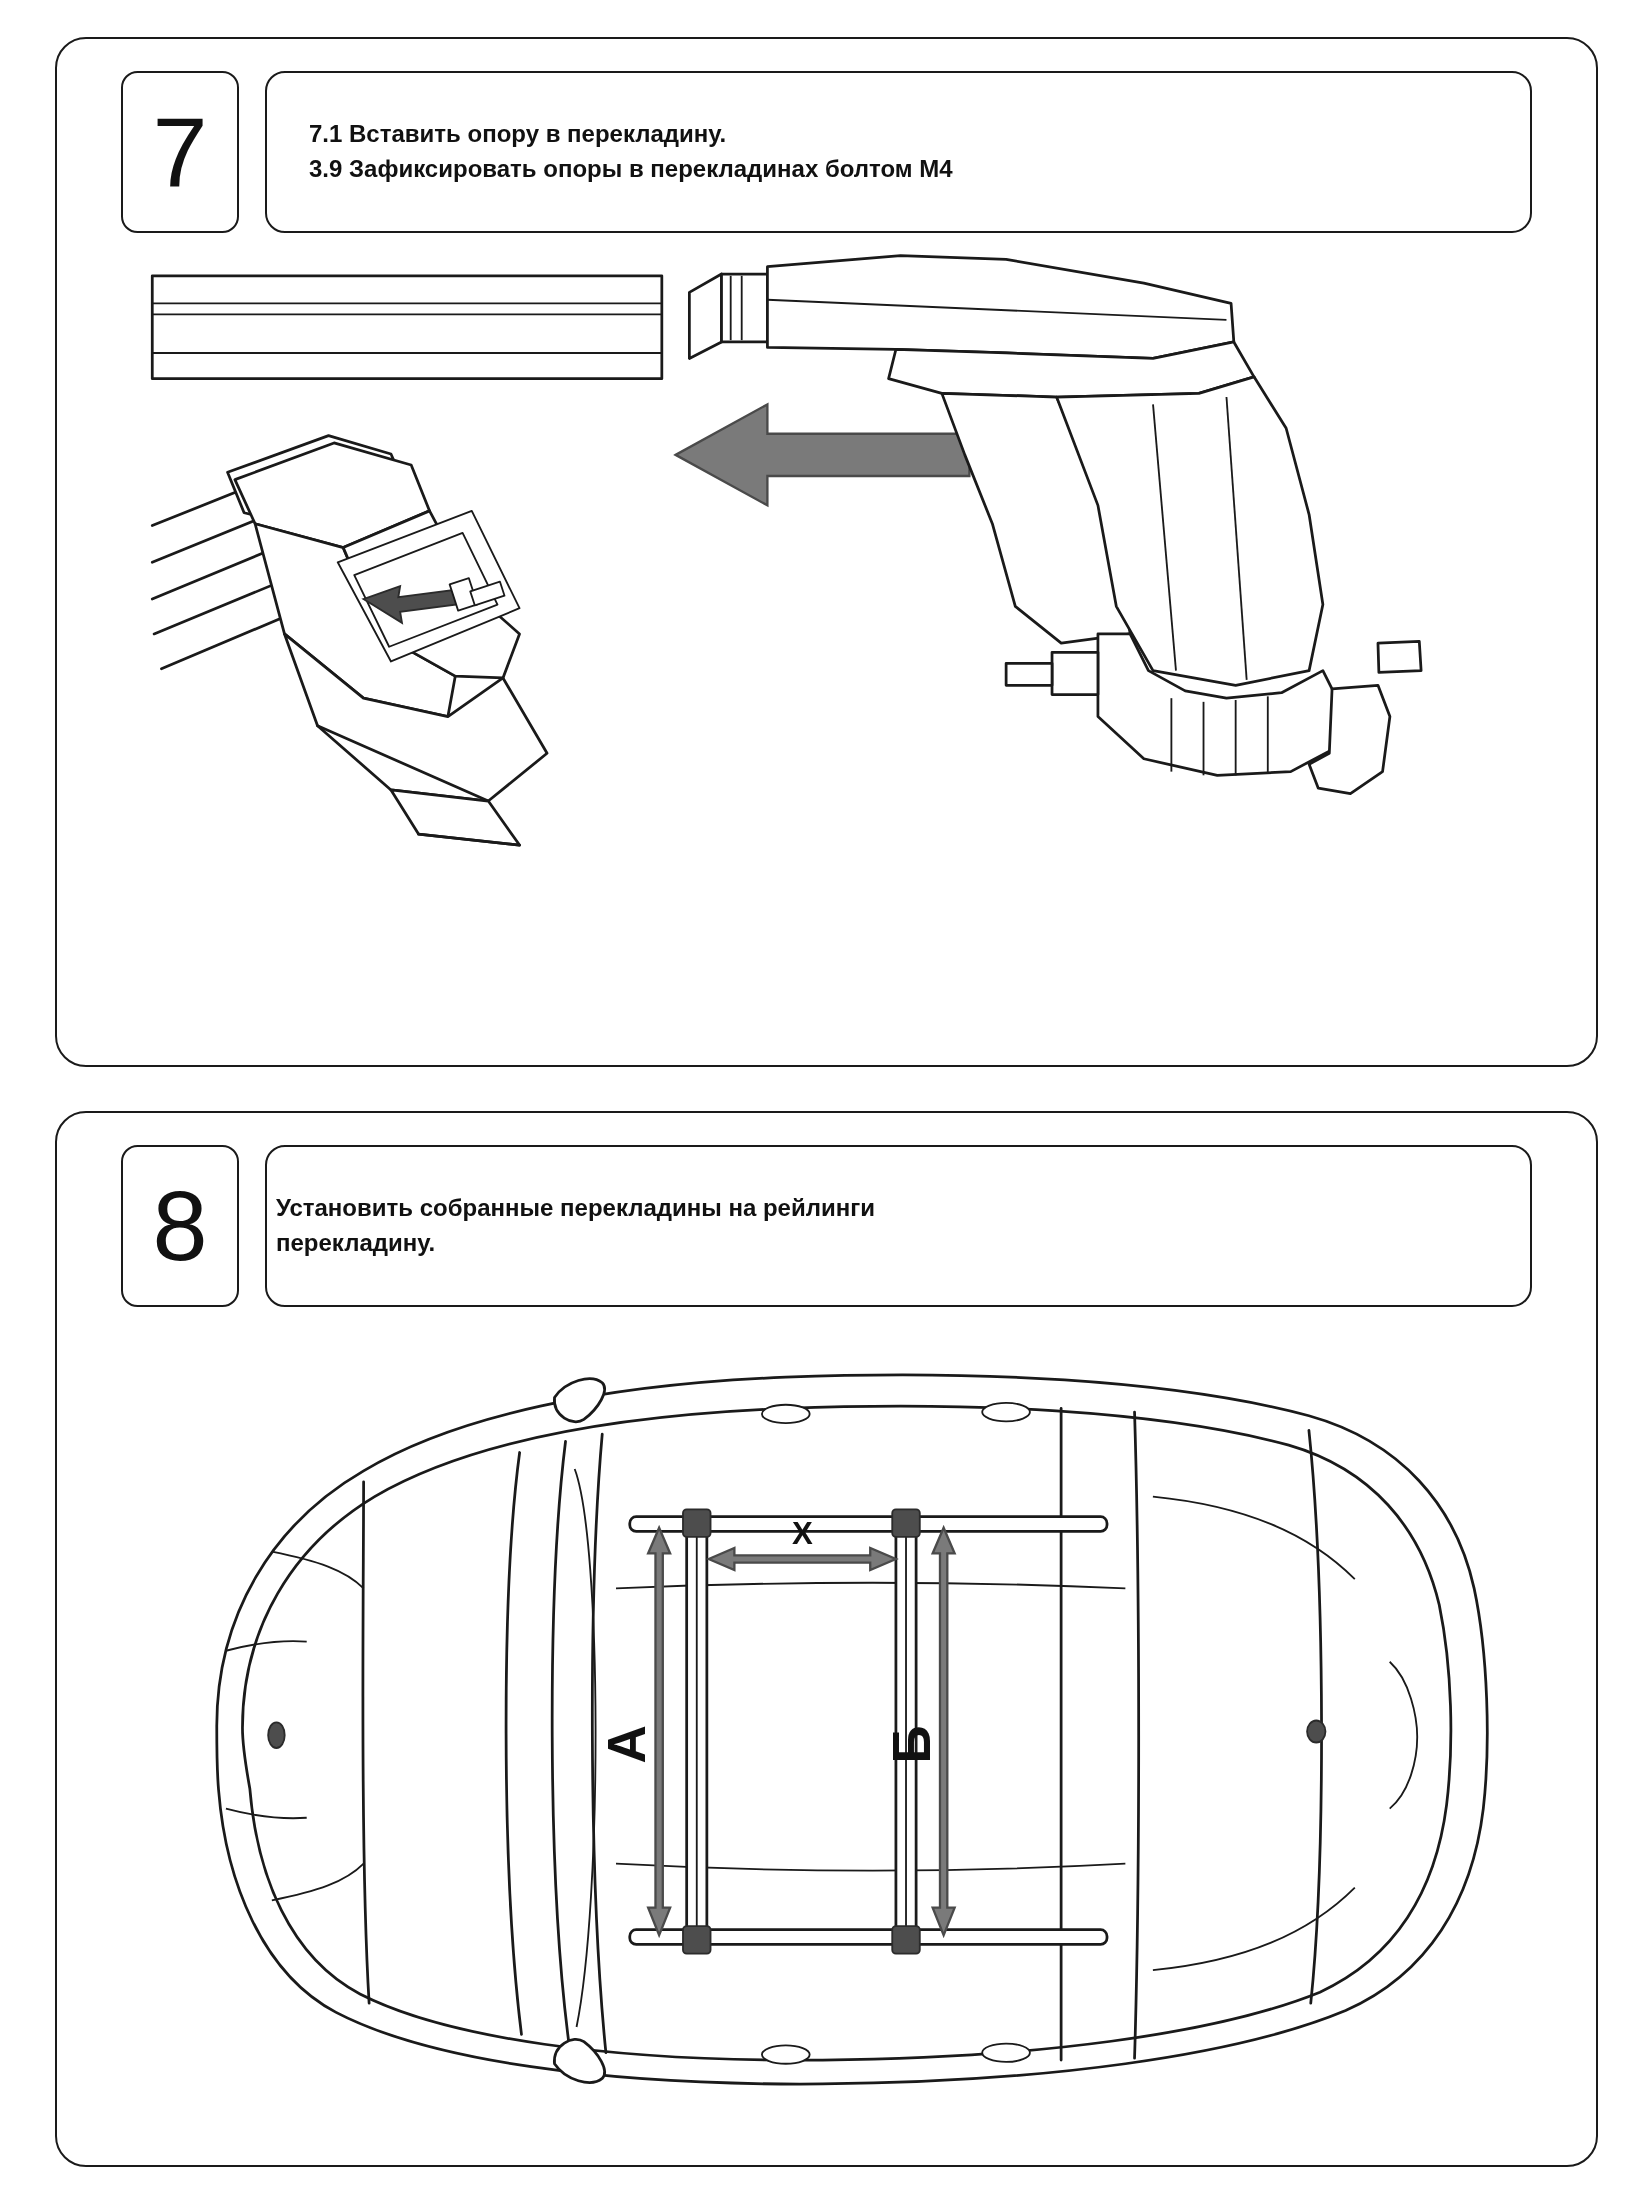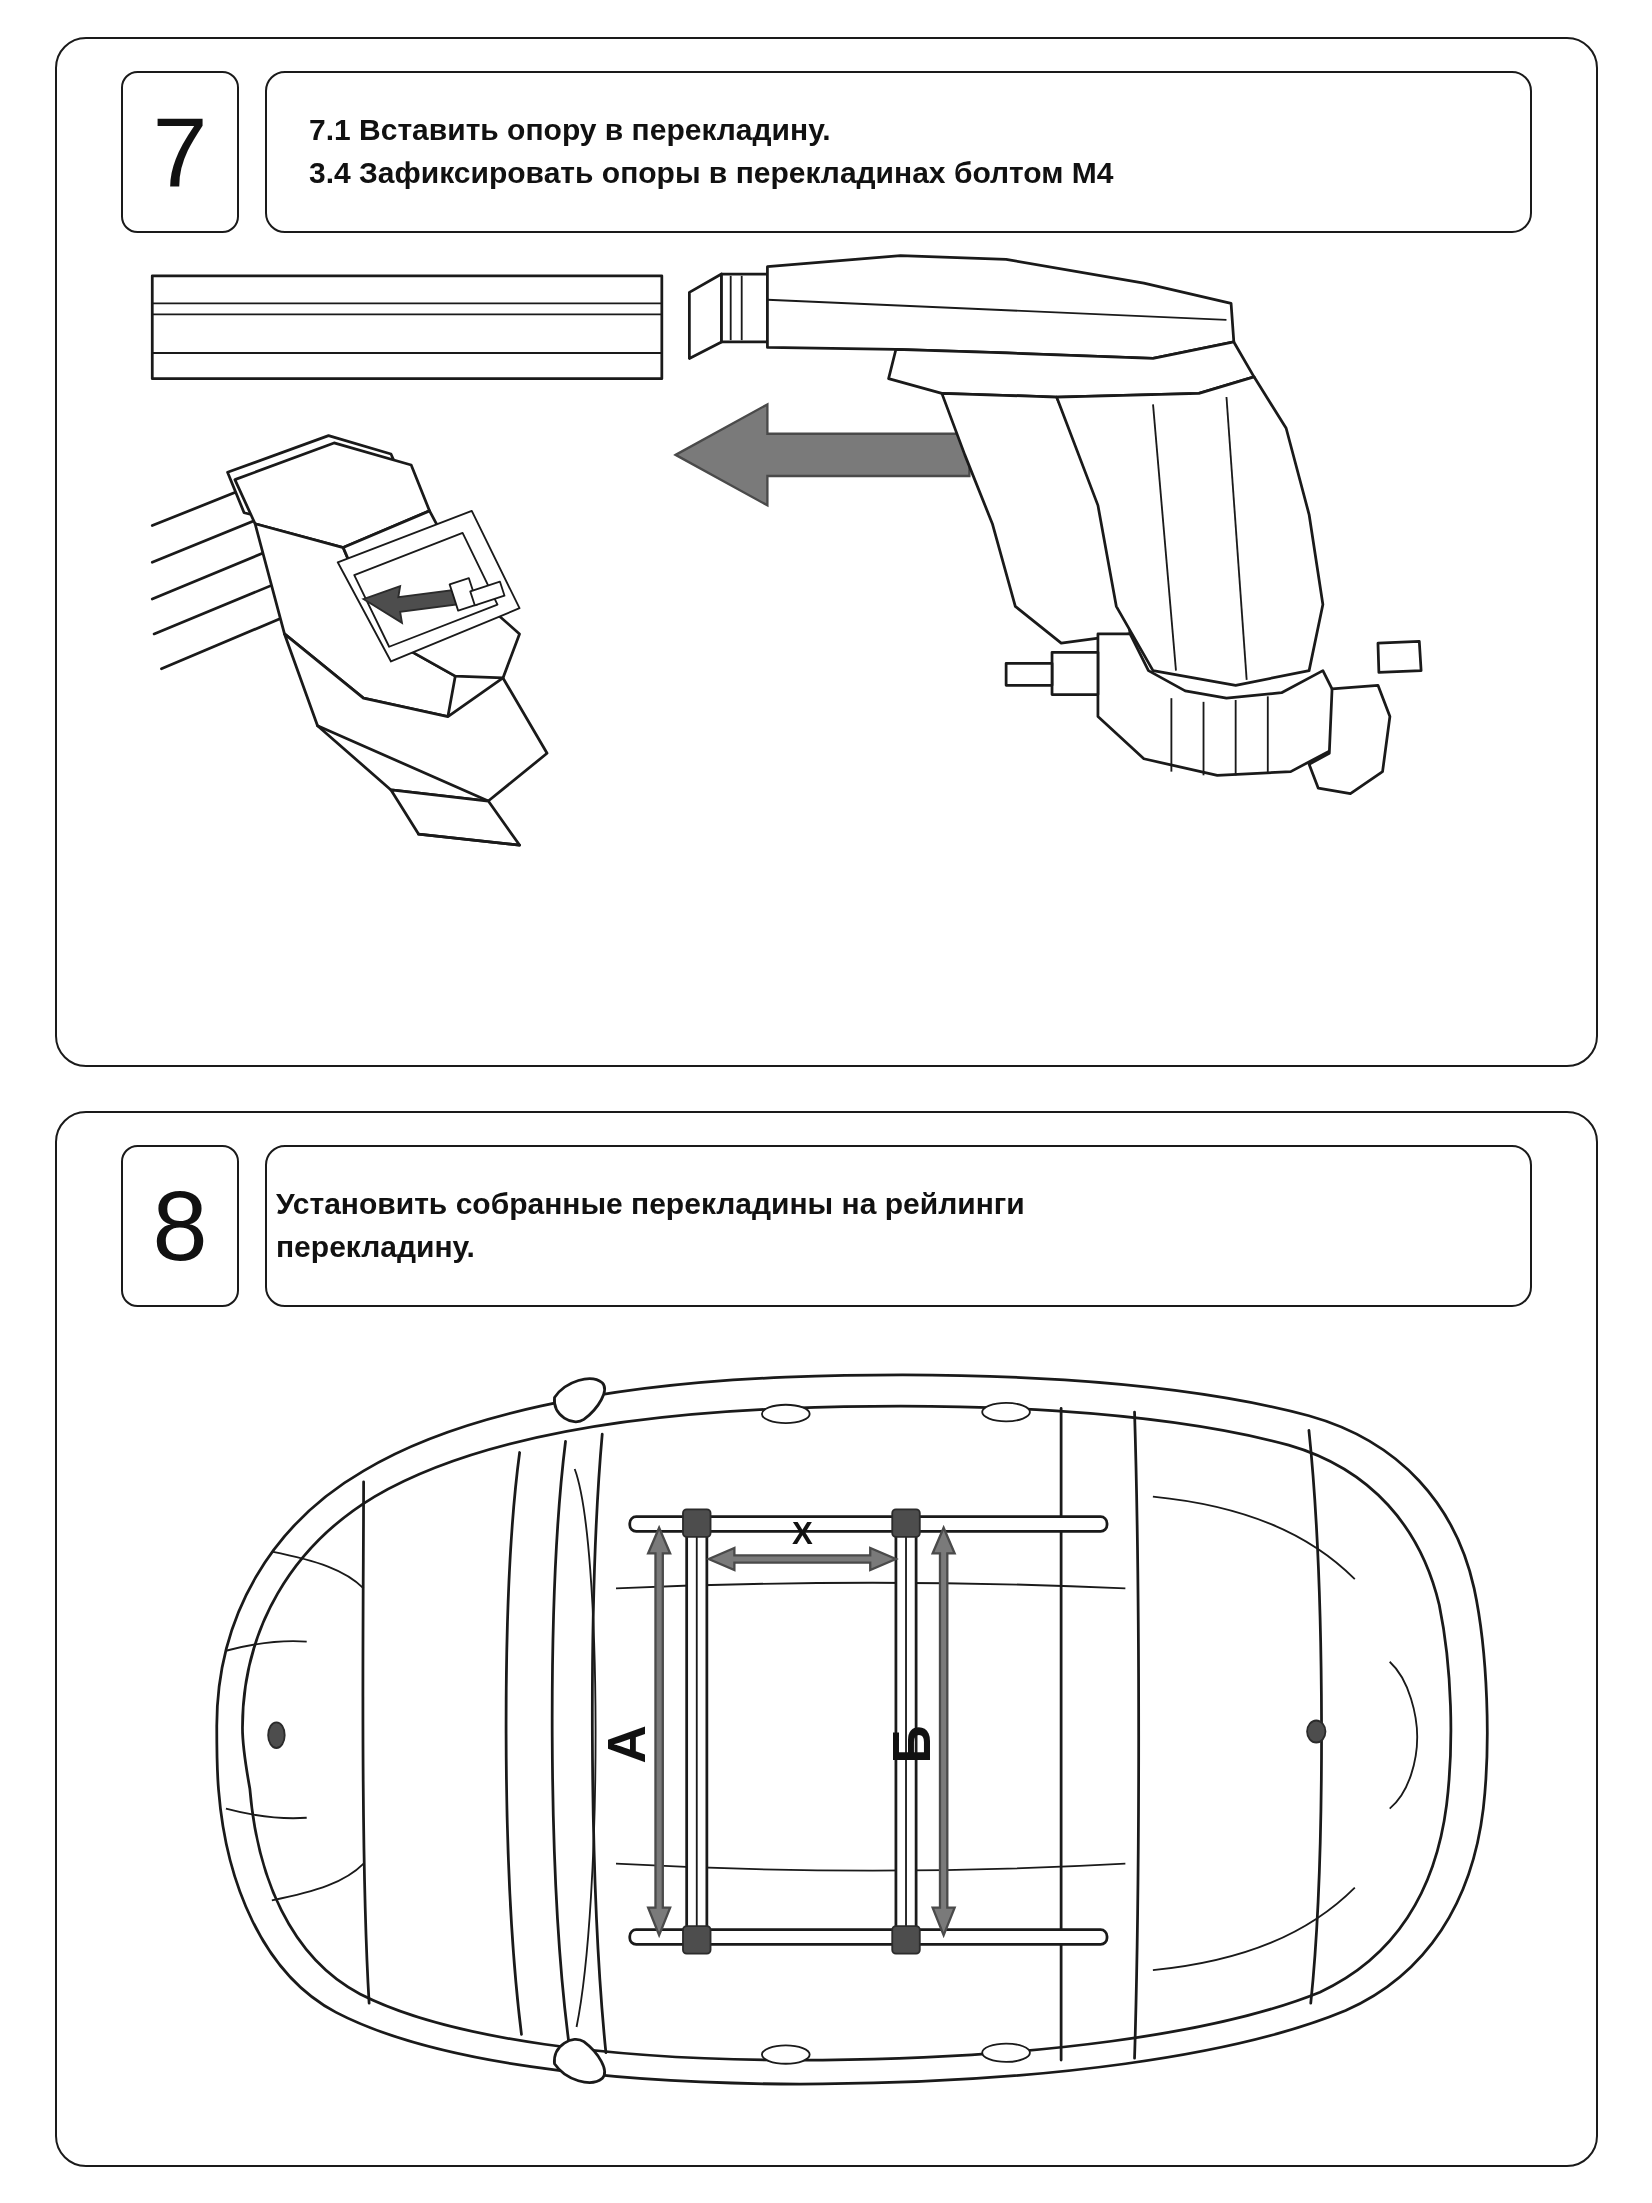--- a/index.html
+++ b/index.html
@@ -68,21 +68,21 @@
     margin-right: 33px;
     margin-top: 5.5px;
     height: 162px;
     box-sizing: border-box;
     display: flex;
     flex-direction: column;
     justify-content: center;
     padding: 9.2px 42px;
   }
   .step-text-line {
-    font-size: 30px;
+    font-size: 24px;
     font-weight: bold;
     line-height: 1.42;
     color: #111;
     white-space: nowrap;
   }
   .step8 .step-text-box { height: 162px; padding-left: 9px; }
   .step8 .step-text-line { white-space: normal; }
 
   .figure-area {
     position: relative;
@@ -110,21 +110,21 @@
 <div class="page">
 
   <section class="step-panel step7">
 
     <div class="step-head">
       <div class="step-number-box">
         <span class="step-number">7</span>
       </div>
       <div class="step-text-box">
         <div class="step-text-line">7.1 Вставить опору в перекладину.</div>
-        <div class="step-text-line">3.4 Зафиксировать опоры в перекладинах болтом М4</div>
+        <div class="step-text-line">3.9 Зафиксировать опоры в перекладинах болтом М4</div>
       </div>
     </div>
 
     <div class="figure-area f7">
       <svg width="1469" height="799" viewBox="0 0 1600 870">
 
         <g>
           <rect class="fillw" x="70" y="40" width="555" height="112"></rect>
           <line class="ln-thin" x1="70" y1="70" x2="625" y2="70"></line>
           <line class="ln-thin" x1="70" y1="82" x2="625" y2="82"></line>

